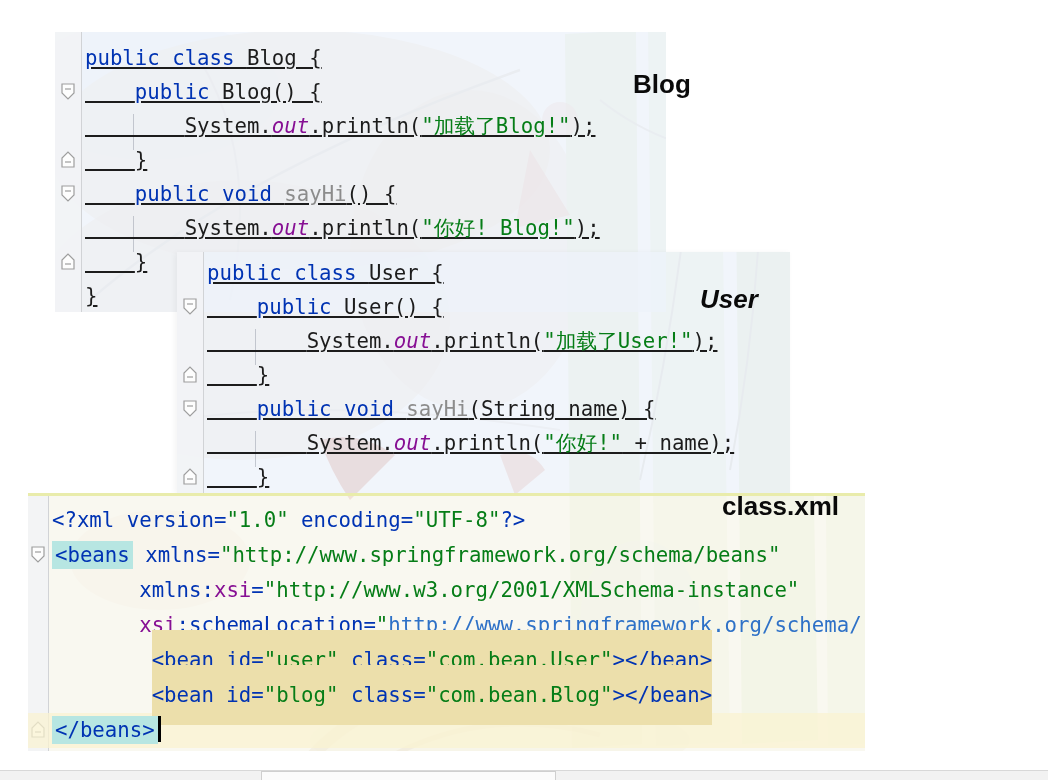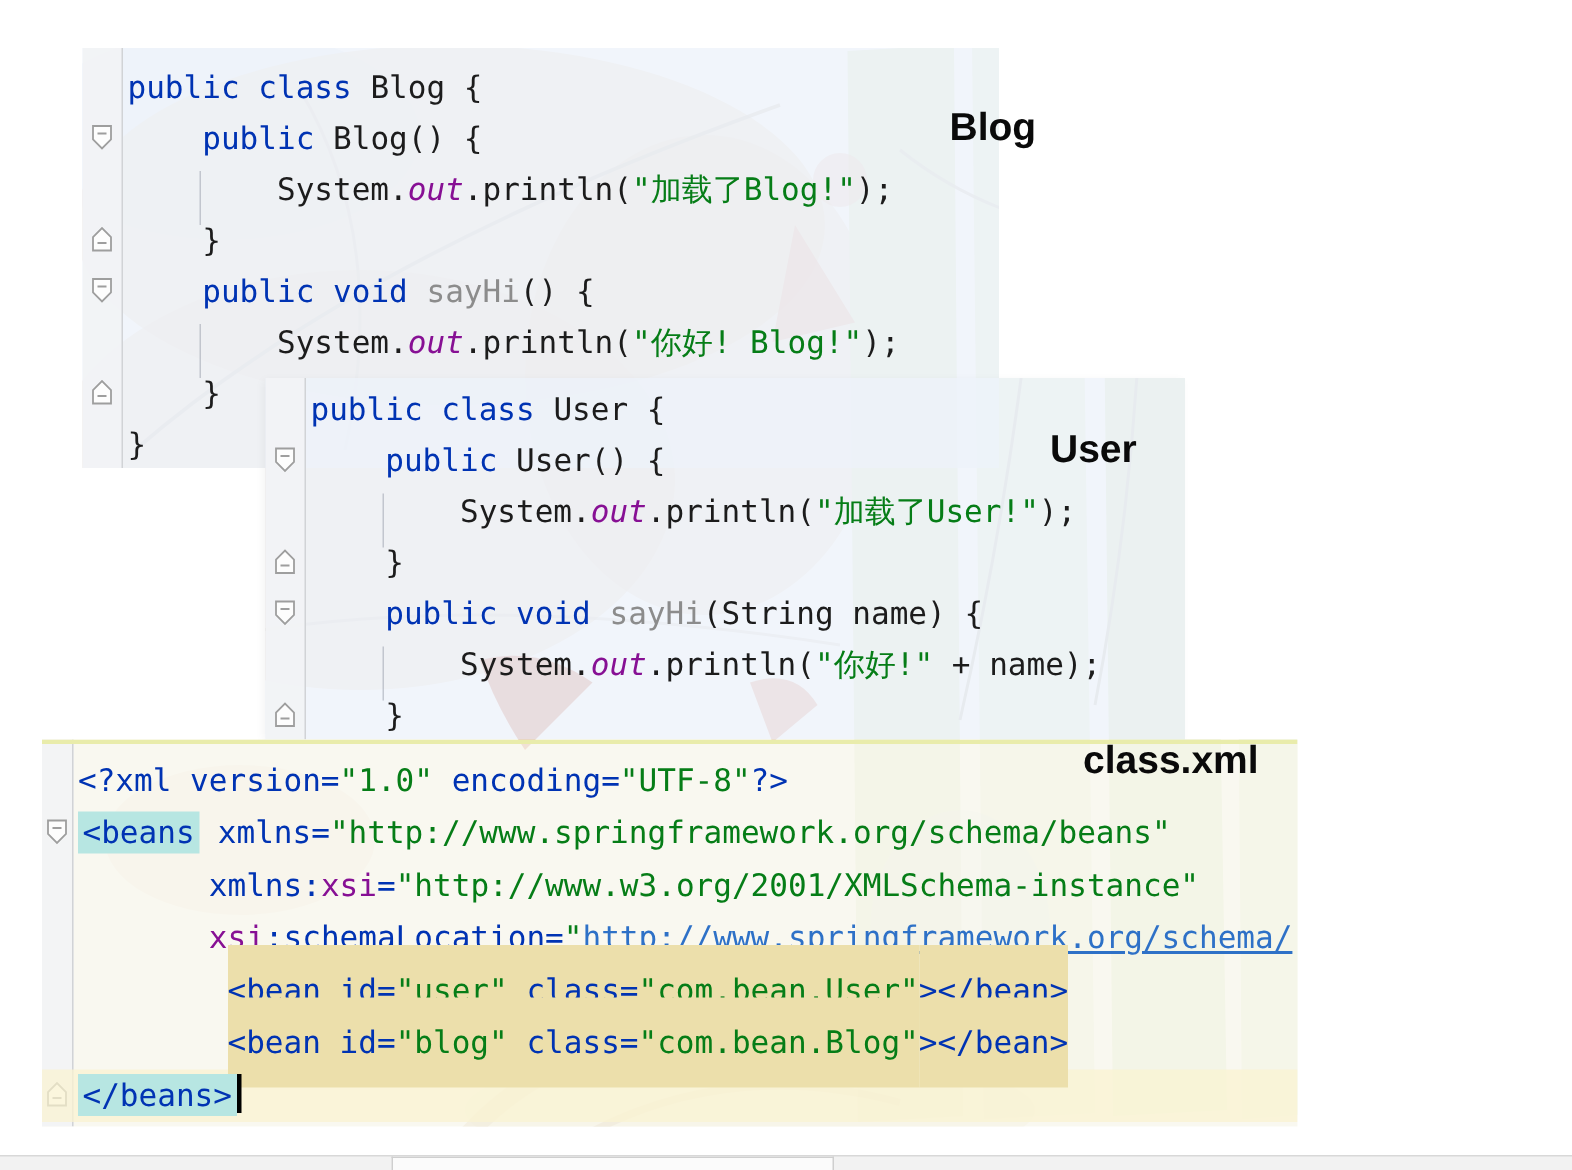--- a/index.html
+++ b/index.html
@@ -13,41 +13,41 @@
   .panel-xml{background:rgba(248,246,236,0.80);}
   #p-blog{left:55px;top:32px;width:611px;height:280px;}
   #p-user{left:177px;top:252px;width:613px;height:241px;z-index:3;box-shadow:-2px 1px 6px rgba(0,0,0,0.05);}
   #p-spring{left:28px;top:493px;width:837px;height:258px;z-index:4;}
   .topline{position:absolute;left:0;top:0;right:0;height:3px;background:#e9ecab;z-index:5;}
   .gutter{position:absolute;left:0;top:0;bottom:0;background:rgba(242,243,245,0.92);
           border-right:1px solid rgba(200,202,206,0.8);z-index:2;}
   .gutter-w26{width:26px;} .gutter-w20{width:20px;}
   .code{position:absolute;top:0;left:0;right:0;z-index:4;white-space:pre;
         font-size:20.7px;color:var(--c-plain);}
-  .code-java{padding-left:30px;} .code-xml{padding-left:24px;}
+  .code-java{padding-left:30px;text-decoration:underline;} .code-xml{padding-left:24px;}
   .line{white-space:pre;}
   .fold{position:absolute;z-index:3;}
   .curline{position:absolute;left:0;right:0;background:var(--c-hl-currentline);z-index:3;opacity:0.75;}
   .iguide{position:absolute;width:1px;background:rgba(150,156,168,0.5);z-index:4;}
   
   .tk-kw{color:var(--c-keyword);}
   .tk-pl,.tk-ind{color:var(--c-plain);}
   .tk-str{color:var(--c-string);}
   .tk-fld{color:var(--c-field);font-style:italic;}
   .tk-ns{color:var(--c-namespace);margin-top:19px;}
   .tk-gr{color:var(--c-method-unused);}
-  .tk-lnk{color:var(--c-link);text-decoration:underline;}
+  .tk-lnk{color:var(--c-link);}
   .bg-teal{background:var(--c-hl-teal);padding:2px 3px;}
   .bg-tan{background:var(--c-hl-tan);padding:18px 0;}
   .caret{display:inline-block;width:3px;height:26px;background:#000;vertical-align:-5px;}
   
   .plabel{position:absolute;z-index:8;font-family:"Liberation Sans", sans-serif;
           font-weight:700;font-size:26px;color:var(--c-label);line-height:1;}
   #lbl-blog{left:633px;top:71px;}
-  #lbl-user{left:700px;top:286px;}
+  #lbl-user{left:700px;top:286px;font-style:italic;}
   #lbl-spring{left:722px;top:493px;}
   
   #bottom-strip{position:absolute;left:0;top:770px;width:1048px;height:10px;
                 background:#f2f2f2;border-top:1px solid #d8d8d8;z-index:6;}
   #bottom-tab{position:absolute;left:261px;top:0px;width:295px;height:10px;
               background:#fbfbfb;border:1px solid #cfcfcf;border-bottom:none;box-sizing:border-box;}
 </style>
 </head>
 <body>
 

